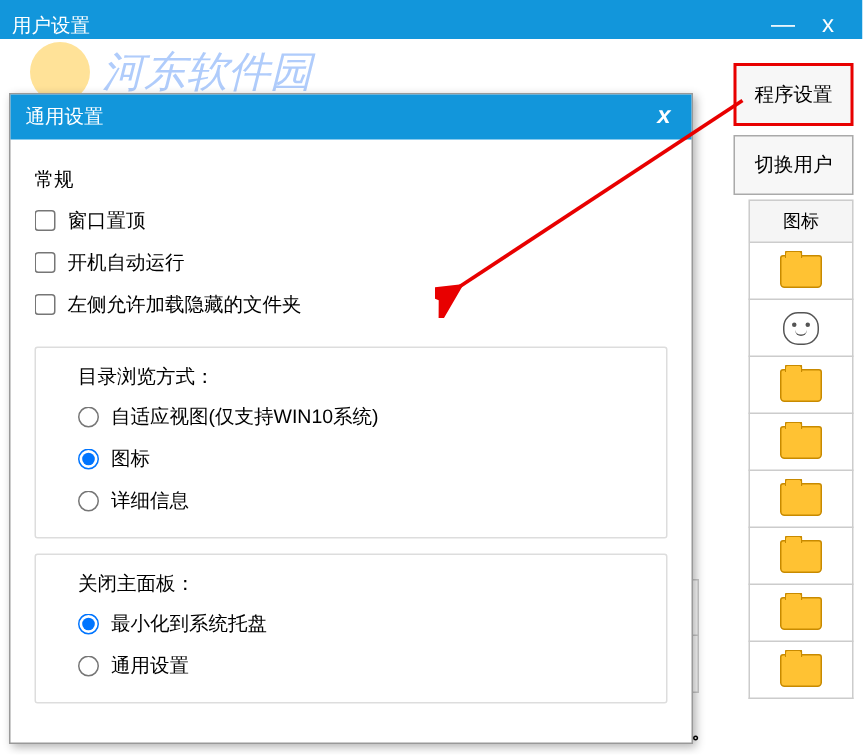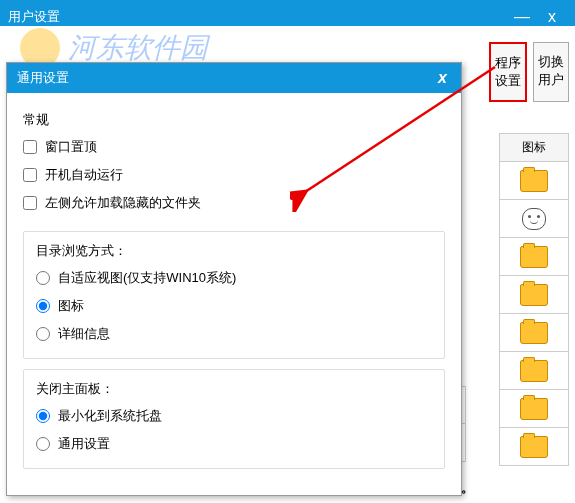--- a/index.html
+++ b/index.html
@@ -4,21 +4,21 @@
   <style>
     * { margin: 0; padding: 0; box-sizing: border-box; font-family: "Microsoft YaHei", sans-serif; }
     body { width: 575px; height: 503px; background: #fff; position: relative; overflow: hidden; }
     .outer-title-bar { background: #1296db; color: #fff; height: 26px; display: flex; align-items: flex-end; padding: 0 8px; font-size: 13px; }
     .outer-title-bar .spacer { flex: 1; }
     .outer-title-bar .win-btn { width: 30px; text-align: center; font-size: 16px; }
     .watermark { position: absolute; left: 20px; top: 28px; opacity: 0.4; display: flex; align-items: center; z-index: 0; }
     .watermark-circle { width: 40px; height: 40px; border-radius: 50%; background: #ffb800; margin-right: 8px; }
     .watermark-text { font-size: 28px; color: #3b82f6; font-style: italic; font-weight: normal; }
     .watermark-url { position: absolute; left: 70px; top: 60px; font-size: 14px; color: #4d7a9c; opacity: 0.4; font-style: italic; }
-    .right-panel { position: absolute; right: 6px; top: 42px; width: 80px; display: flex; flex-direction: row; gap: 6px; }
+    .right-panel { position: absolute; right: 6px; top: 42px; width: 80px; display: flex; flex-direction: column; gap: 6px; }
     .right-btn { border: 1px solid #aaa; background: #f7f7f7; padding: 10px 4px; font-size: 13px; text-align: center; cursor: pointer; }
     .right-btn.highlight { border: 2px solid #e80000; }
     .icon-col { position: absolute; right: 6px; top: 133px; width: 70px; }
     .icon-header { border: 1px solid #ccc; background: #f5f5f5; font-size: 12px; text-align: center; padding: 5px 0; }
     .icon-cell { border: 1px solid #ccc; border-top: none; height: 38px; display: flex; align-items: center; justify-content: center; background: #fff; }
     .folder-ico { width: 28px; height: 22px; background: #ffc233; border: 1px solid #c88a00; border-radius: 2px 2px 3px 3px; position: relative; }
     .folder-ico::before { content: ""; position: absolute; top: -4px; left: 2px; width: 10px; height: 4px; background: #ffc233; border: 1px solid #c88a00; border-bottom: none; border-radius: 2px 2px 0 0; }
     .smiley-ico { width: 24px; height: 22px; border: 1.5px solid #555; border-radius: 10px; position: relative; }
     .smiley-ico::before { content: ""; position: absolute; top: 6px; left: 5px; width: 3px; height: 3px; background: #555; border-radius: 50%; box-shadow: 9px 0 0 #555; }
     .smiley-ico::after { content: ""; position: absolute; bottom: 5px; left: 7px; width: 8px; height: 4px; border-bottom: 1.5px solid #555; border-radius: 0 0 6px 6px; }
@@ -28,21 +28,21 @@
     .row-chk { width: 30px; display: flex; align-items: center; justify-content: center; border-right: 1px solid #ccc; }
     .row-chk input { width: 14px; height: 14px; }
     .row-rest { flex: 1; }
     .bottom-text { position: absolute; left: 6px; bottom: 6px; font-size: 13px; font-weight: bold; }
     .dialog { position: absolute; left: 6px; top: 62px; width: 456px; border: 1px solid #999; box-shadow: 2px 2px 6px rgba(0,0,0,0.3); background: #fff; z-index: 5; }
     .dialog-title { background: #1296db; color: #fff; padding: 6px 10px; display: flex; align-items: center; font-size: 13px; }
     .dialog-title .spacer { flex: 1; }
     .dialog-title .close-x { font-size: 16px; font-weight: bold; padding: 0 4px; font-style: italic; }
     .dialog-body { padding: 12px 16px 16px; }
     .section-label { font-size: 13px; margin: 6px 0 4px; }
-    .group-box { border: 1px solid #ddd; border-radius: 2px; padding: 10px 12px; margin-bottom: 10px; }
+    .group-box { border: 1px solid #ddd; border-radius: 2px; padding: 10px 28px; margin-bottom: 10px; }
     .opt { display: flex; align-items: center; gap: 8px; padding: 5px 0; font-size: 13px; }
     .opt input { width: 14px; height: 14px; }
     .arrow-svg { position: absolute; left: 290px; top: 52px; width: 220px; height: 160px; z-index: 6; pointer-events: none; }
   </style>
 </head>
 <body>
 
 <div class="outer-title-bar">
   <span>用户设置</span>
   <span class="spacer"></span>

